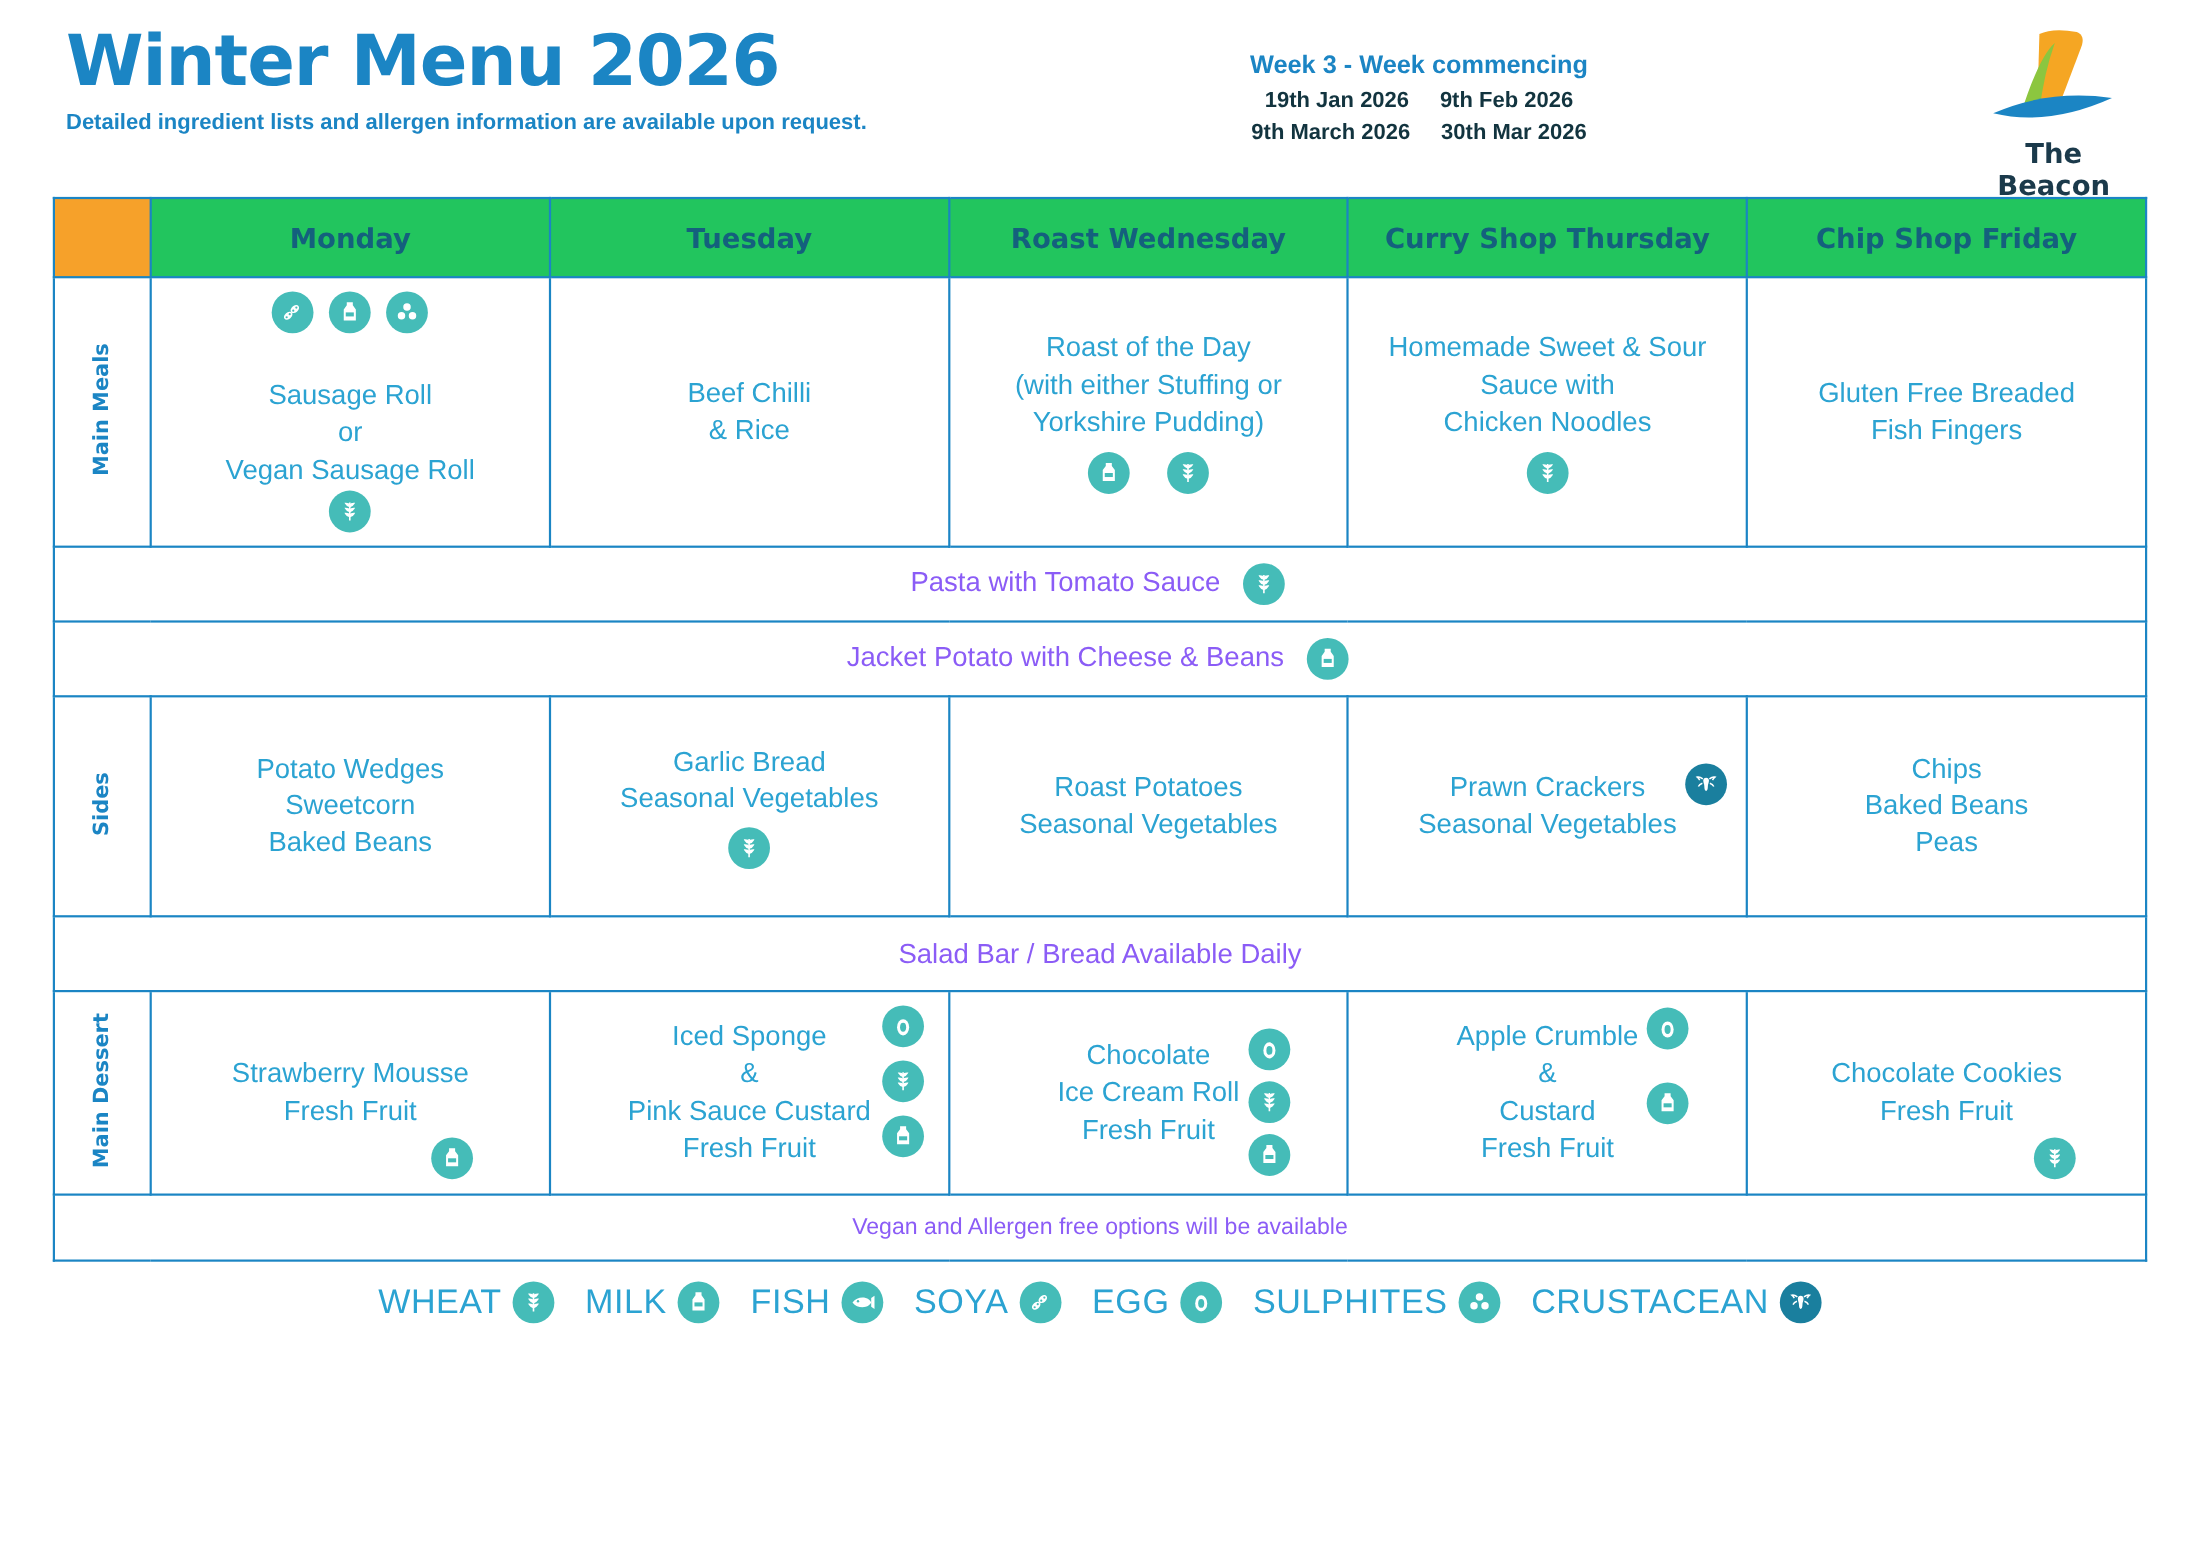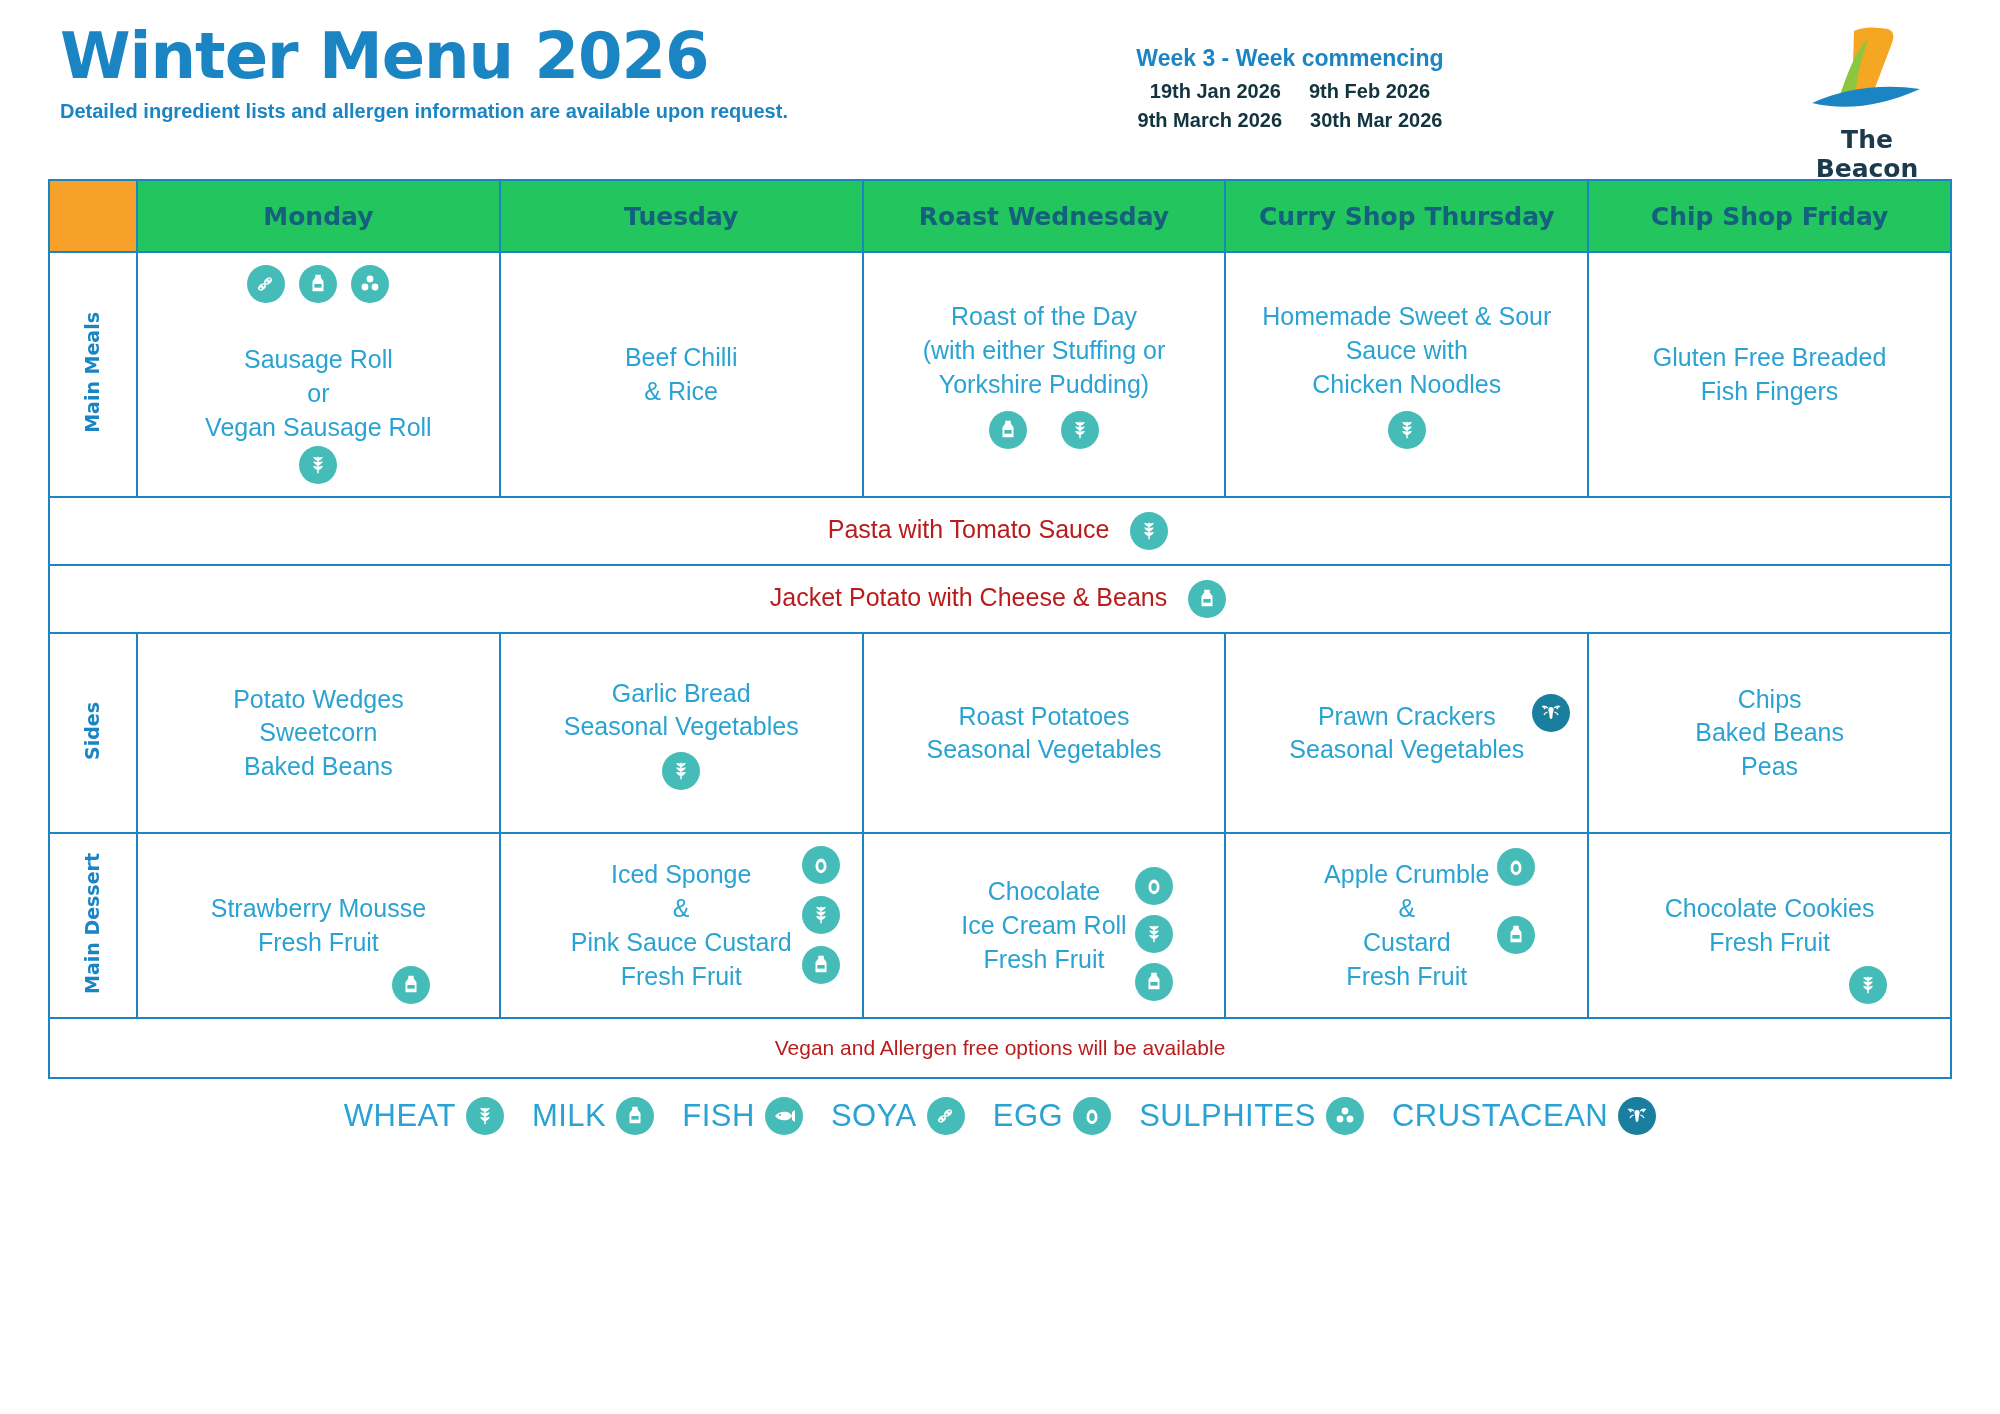--- a/index.html
+++ b/index.html
@@ -53,21 +53,21 @@
     font-family:"DejaVu Sans", sans-serif;
   }
   td.rowlabel .vert {
     writing-mode:vertical-rl; transform:rotate(180deg);
     display:inline-block; line-height:1.15; text-align:center;
   }
   td.cell { color:#2ba3d2; font-size:25px; line-height:1.35; padding:12px 8px; }
   td.cell.main { height:222px; }
   td.cell.sides { height:200px; }
   td.cell.dessert { height:185px; }
-  tr.fullrow td { height:68px; color:#b91c1c; font-size:25px; }
+  tr.fullrow td { height:68px; color:#8b5cf6; font-size:25px; }
   tr.fullrow.small td { font-size:21px; height:60px; }
 
   .cellbody { position:relative; display:inline-block; }
   .lines { display:inline-block; }
 
   
   .chip {
     display:inline-flex; align-items:center; justify-content:center;
     width:38px; height:38px; border-radius:50%;
     background:#45bcb8; vertical-align:middle;
@@ -342,20 +342,25 @@
           </div>
         </td>
 
         <td class="cell sides">
           <div class="lines" style="white-space:pre-line;">Chips
 Baked Beans
 Peas</div>
         </td>
       </tr>
 
+      <tr class="fullrow">
+        <td colspan="6">
+          <span>Salad Bar /  Bread Available Daily</span>
+        </td>
+      </tr>
 
       <tr>
         <td class="rowlabel">
           <span class="vert" style="white-space:pre-line;">Main Dessert</span>
         </td>
 
         <td class="cell dessert">
           <div style="position:relative;display:inline-block;">
             <div class="lines" style="white-space:pre-line;">Strawberry Mousse
 Fresh Fruit</div>

